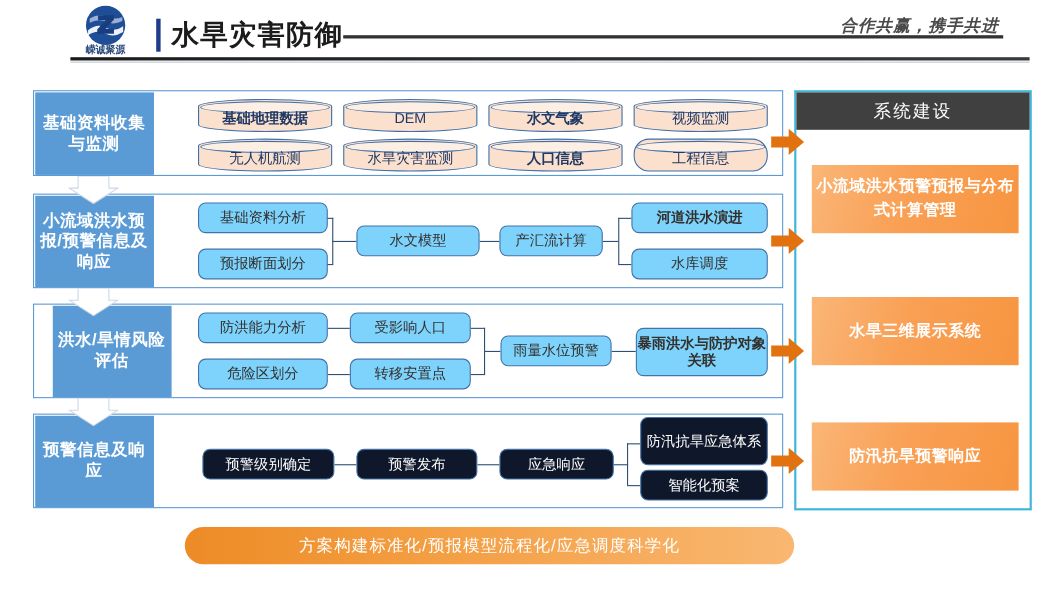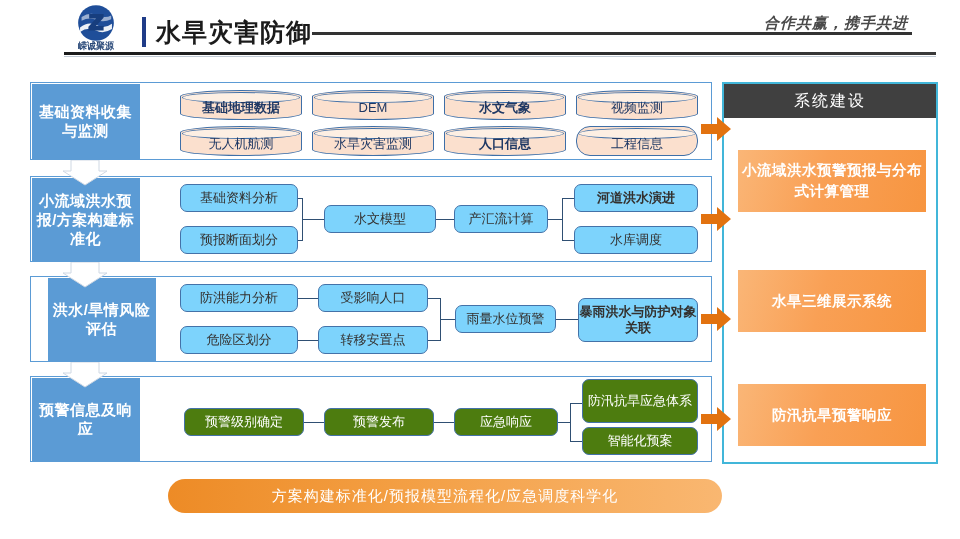--- a/index.html
+++ b/index.html
@@ -103,21 +103,21 @@
 
   
   .rrect {
     background: #7dd3fc;
     border: 1.5px solid #4472A8;
     border-radius: 7px;
     font-size: 13px; color: #33302e;
   }
   
   .orect {
-    background: #4d7c0f;
+    background: #0f172a;
     border: 1.5px solid #4472A8;
     border-radius: 7px;
     font-size: 13px; color: #ffffff; justify-content: center;
   }
   .bold { font-weight: bold; }
 
   .conn { position: absolute; border-color: #2F4F73; z-index: 1; }
   .conn-h { height: 0; border-top: 1.5px solid #2F4F73; }
   .conn-v { width: 0; border-left: 1.5px solid #2F4F73; }
 
@@ -217,21 +217,21 @@
     <path d="M0 8 L16 8 L16 1 L30 13 L16 25 L16 18 L0 18 Z" fill="#E2720F"></path>
   </svg>
 
   <svg class="stage-arrow" style="left:62px; top:160px;" viewBox="0 0 46 26">
     <path d="M9 0 L37 0 L37 11 L45 11 L23 25 L1 11 L9 11 Z" fill="#ffffff" stroke="#cfd8e3" stroke-width="1"></path>
   </svg>
 
   <div class="row-shell" style="left:30px; top:176px; width:682px; height:86px;">
   </div>
   <div class="stage-box" style="left:31.5px; top:177.5px; width:108px; height:83px;">
-    <span>小流域洪水预报/方案构建标准化</span>
+    <span>小流域洪水预报/预警信息及响应</span>
   </div>
 
   <div class="conn conn-v" style="left:302px; top:198px; height:42px;"></div>
   <div class="conn conn-h" style="left:294px; top:198px; width:9px;"></div>
   <div class="conn conn-h" style="left:294px; top:240px; width:9px;"></div>
   <div class="conn conn-h" style="left:302px; top:219px; width:22px;"></div>
   <div class="conn conn-h" style="left:436px; top:219px; width:18px;"></div>
   <div class="conn conn-h" style="left:548px; top:219px; width:14px;"></div>
   <div class="conn conn-v" style="left:562px; top:198px; height:42px;"></div>
   <div class="conn conn-h" style="left:562px; top:198px; width:12px;"></div>

